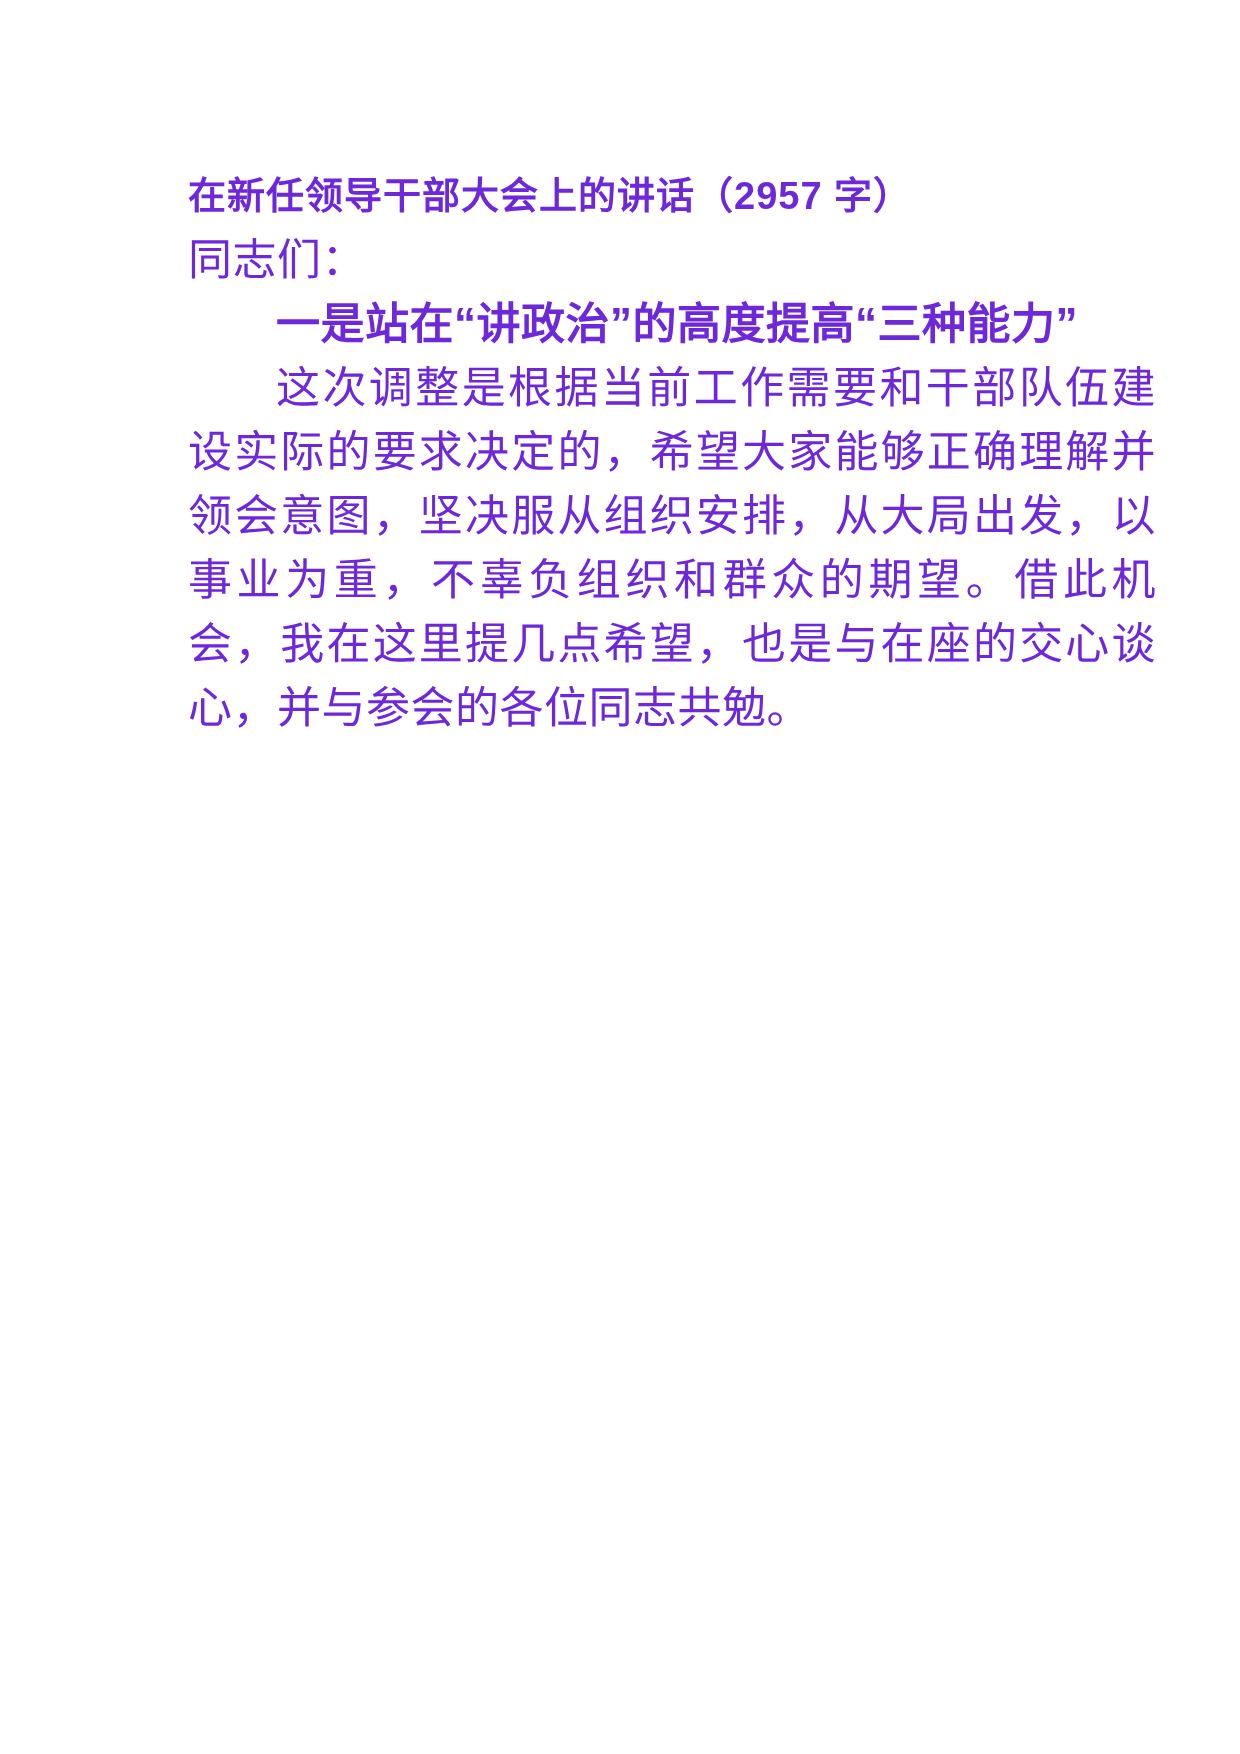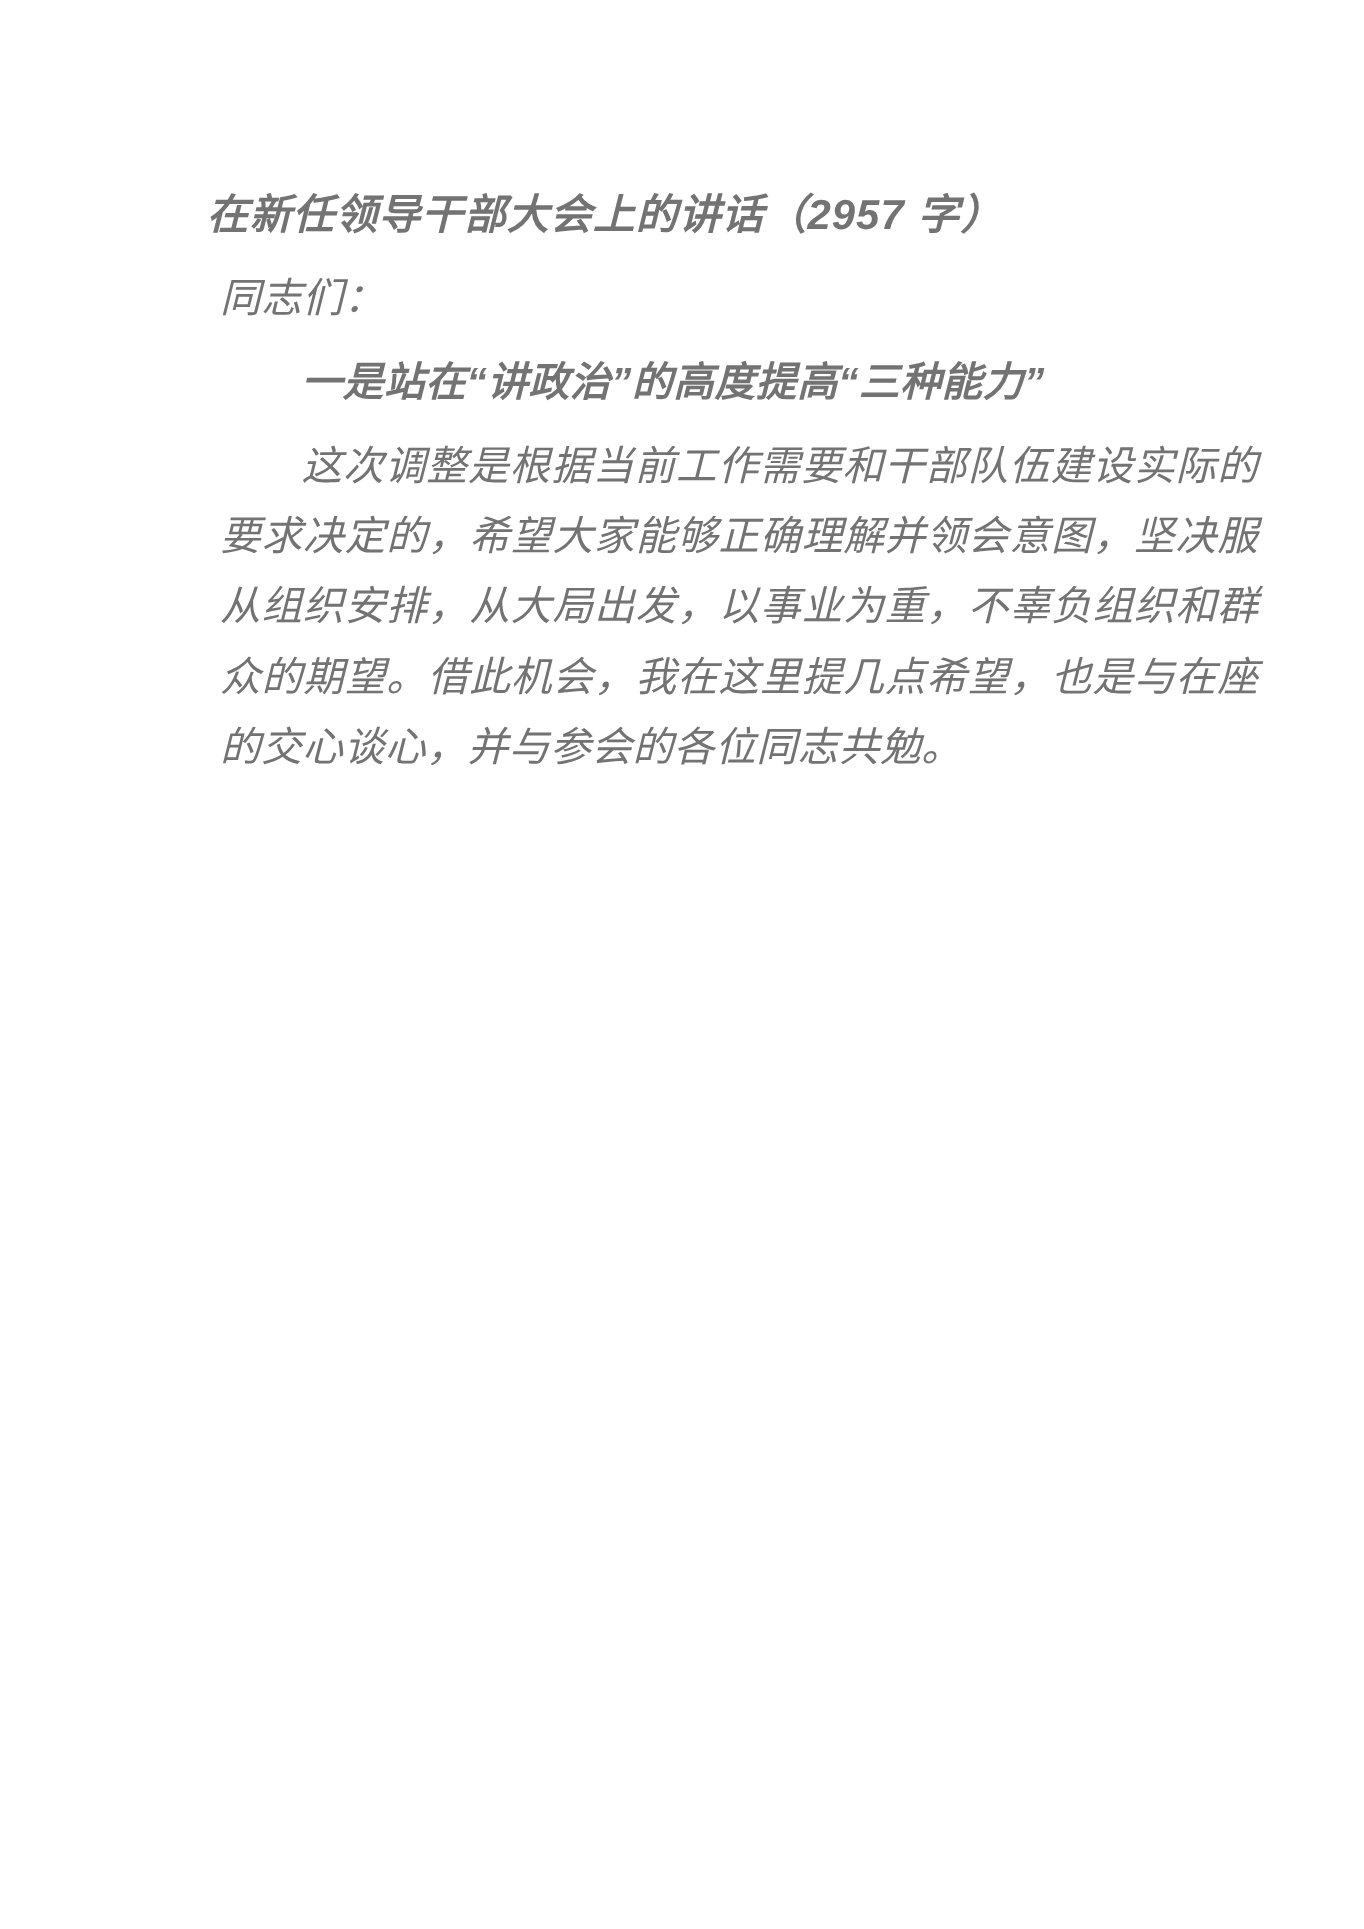--- a/index.html
+++ b/index.html
@@ -9,34 +9,33 @@
   }
   .page {
     position: relative;
     width: 1240px;
     height: 1754px;
     background: #ffffff;
     overflow: hidden;
     box-sizing: border-box;
     padding: 164px 84px 0 188px;
     font-family: "Liberation Sans", "DejaVu Sans", sans-serif;
-    color: #737373;
-    font-style: italic;
+    color: #6d28d9;
   }
   .doc-title {
     margin: 0;
     font-size: 38px;
     font-weight: 700;
     line-height: 64px;
     letter-spacing: 1px;
     white-space: nowrap;
   }
   .doc-para {
-    margin: 12px;
-    font-size: 37px;
+    margin: 0;
+    font-size: 44px;
     font-weight: 400;
     line-height: 64px;
     text-align: justify;
     text-justify: inter-character;
     letter-spacing: 0.5px;
   }
   .doc-para.salutation {
     text-indent: 0;
     text-align: left;
   }

